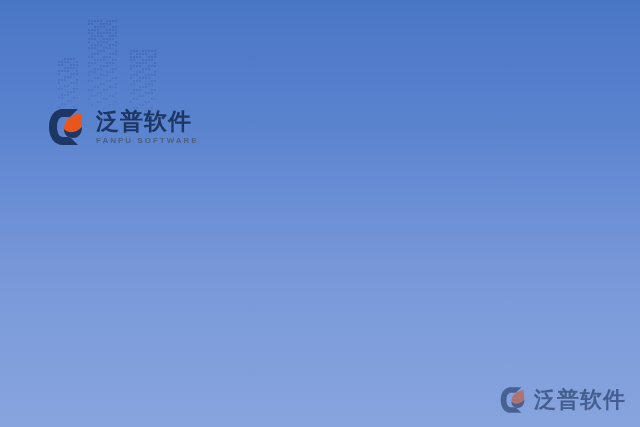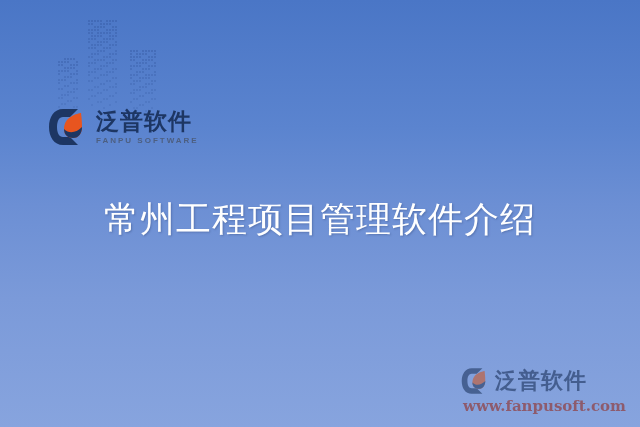--- a/index.html
+++ b/index.html
@@ -456,29 +456,27 @@
         <path d="M33 7 C33 7 16 9 16 23 C16 29 20 32 25 32 C31 32 34 27 34 21 C34 14 33 7 33 7 Z" fill="#e8551f"></path>
         <path d="M16 23 C16 29 20 32 25 32 C31 32 34 27 34 21 C28 27 21 28 16 23 Z" fill="#1d3663"></path>
       </svg>
     </span>
     <span id="brand-wordblock">
       <span id="brand-cn">泛普软件</span>
       <span id="brand-en">FANPU SOFTWARE</span>
     </span>
   </div>
 
-  <div id="headline">常州工程项目管理软件介绍</div>
 
   <div id="watermark">
     <div id="watermark-row">
       <span id="watermark-mark">
         <svg viewBox="0 0 42 42" width="30" height="30" aria-hidden="true">
           <path d="M30 3 L15 3 C6 3 1 11 1 21 C1 31 6 39 15 39 L30 39 L22 31 L15 31 C11 31 9 27 9 21 C9 15 11 11 15 11 L22 11 Z" fill="#2b4470"></path>
           <path d="M33 7 C33 7 16 9 16 23 C16 29 20 32 25 32 C31 32 34 27 34 21 C34 14 33 7 33 7 Z" fill="#c2603f"></path>
           <path d="M16 23 C16 29 20 32 25 32 C31 32 34 27 34 21 C28 27 21 28 16 23 Z" fill="#2b4470"></path>
         </svg>
       </span>
       <span id="watermark-cn">泛普软件</span>
     </div>
-    <div id="watermark-url">www.fanpusoft.com</div>
   </div>
 
 </div>
 
 </body></html>

